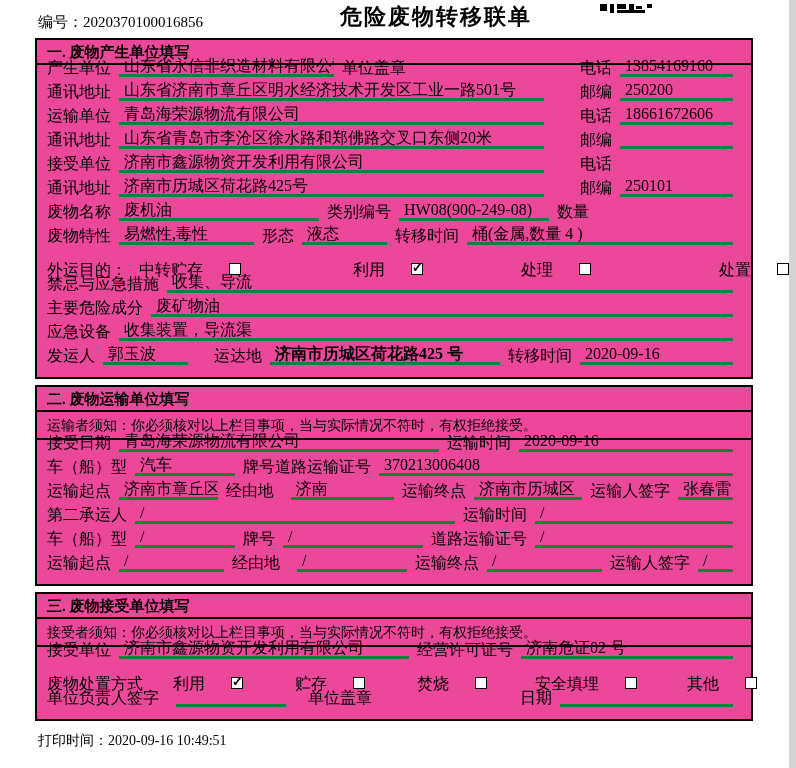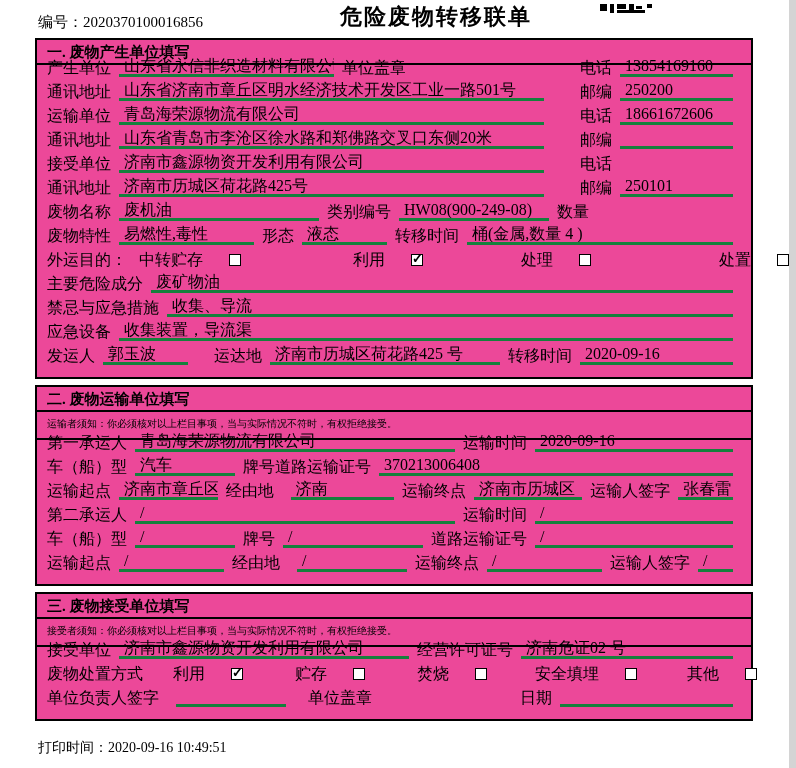--- a/index.html
+++ b/index.html
@@ -12,39 +12,39 @@
   .page-edge { position: absolute; right: 0; top: 0; width: 7px; height: 768px; background: #d4d4d4; }
   .header { position: relative; height: 38px; }
   .serial { position: absolute; left: 38px; top: 13px; font-size: 15px; white-space: nowrap; }
   .doc-title { position: absolute; left: 90px; right: 14px; top: 2px; text-align: center;
     font-size: 22px; font-weight: bold; letter-spacing: 2px; }
   .qr { position: absolute; left: 600px; top: 0; width: 52px; height: 10px; }
   .qr svg rect { fill: #000; }
   .form { margin-left: 35px; width: 718px; }
   .sec { border: 2px solid #000; margin-bottom: 6px; background: #ec4899; }
   .sec-head { font-weight: bold; font-size: 15px; padding: 3px 10px; border-bottom: 2px solid #000; height: 25px; }
-  .notice { font-size: 10px; padding: 5px 10px; border-bottom: 2px solid #000; height: 28px; white-space: nowrap; }
+  .notice { font-size: 14px; padding: 5px 10px; border-bottom: 2px solid #000; height: 28px; white-space: nowrap; }
   .row { display: flex; align-items: flex-end; height: 24px; padding: 12px 10px; font-size: 16px; }
-  .row.center { align-items: flex-end; }
+  .row.center { align-items: center; }
   .lbl { white-space: nowrap; line-height: 19px; }
   .val { border-bottom: 3px solid #15803d; white-space: nowrap; padding: 0 5px; margin: 0 8px;
     min-height: 17px; line-height: 17px; overflow: hidden; }
   .grow { flex: 1 1 auto; }
   .lcol { width: 505px; display: flex; align-items: flex-end; }
   .rcol { flex: 1 1 auto; display: flex; align-items: flex-end; margin-left: 28px; }
   .w85 { width: 85px; } .w100 { width: 100px; } .w105 { width: 105px; } .w110 { width: 110px; margin-left: 17px; }
   .w115 { width: 115px; } .w135 { width: 135px; } .w140 { width: 140px; } .w150 { width: 150px; }
-  .w160 { width: 160px; } .w200 { width: 200px; } .w215 { width: 215px; } .w230 { width: 230px; }
+  .w160 { width: 160px; } .w200 { width: 200px; } .w215 { width: 215px; } .w230 { width: 230px; font-weight: bold; }
   .w320 { width: 320px; }
   .opt { display: flex; align-items: center; white-space: nowrap; gap: 19px; }
   .cb { display: inline-block; width: 12px; height: 12px; border: 1px solid #000;
     margin-left: 7px; position: relative; background: #fff; }
   .cb[data-checked="true"]::after { content: "✓"; position: absolute; left: 0px; top: -4px;
     font-size: 13px; font-weight: bold; }
-  .footer { margin-top: 18px; padding-left: 38px; font-size: 14px; }
+  .footer { margin-top: 11px; padding-left: 38px; font-size: 14px; }
 </style>
 </head>
 <body>
 
 <div class="page-edge"></div>
 
 <div class="header">
   <div class="serial">
     <span>编号：</span><span>2020370100016856</span>
   </div>
@@ -164,27 +164,27 @@
         <span class="lbl">处理</span>
         <span class="cb" data-checked="false"></span>
       </span>
       <span class="opt" style="margin-left:128px">
         <span class="lbl">处置</span>
         <span class="cb" data-checked="false"></span>
       </span>
     </div>
 
     <div class="row">
+      <span class="lbl">禁忌与应急措施</span>
+      <span class="val grow">收集、导流</span>
+    </div>
+
+    <div class="row">
       <span class="lbl">主要危险成分</span>
       <span class="val grow">废矿物油</span>
-    </div>
-
-    <div class="row">
-      <span class="lbl">禁忌与应急措施</span>
-      <span class="val grow">收集、导流</span>
     </div>
 
     <div class="row">
       <span class="lbl">应急设备</span>
       <span class="val grow">收集装置，导流渠</span>
     </div>
 
     <div class="row">
       <span class="lbl">发运人</span>
       <span class="val w85">郭玉波</span>
@@ -193,21 +193,21 @@
       <span class="lbl">转移时间</span>
       <span class="val grow">2020-09-16</span>
     </div>
   </div>
 
   <div class="sec">
     <div class="sec-head">二. 废物运输单位填写</div>
     <div class="notice">运输者须知：你必须核对以上栏目事项，当与实际情况不符时，有权拒绝接受。</div>
 
     <div class="row">
-      <span class="lbl">第一承运人</span>
+      <span class="lbl">接受日期</span>
       <span class="val w320">青岛海荣源物流有限公司</span>
       <span class="lbl">运输时间</span>
       <span class="val grow">2020-09-16</span>
     </div>
 
     <div class="row">
       <span class="lbl">车（船）型</span>
       <span class="val w100">汽车</span>
       <span class="lbl">牌号</span>
       <span class="lbl">道路运输证号</span>

